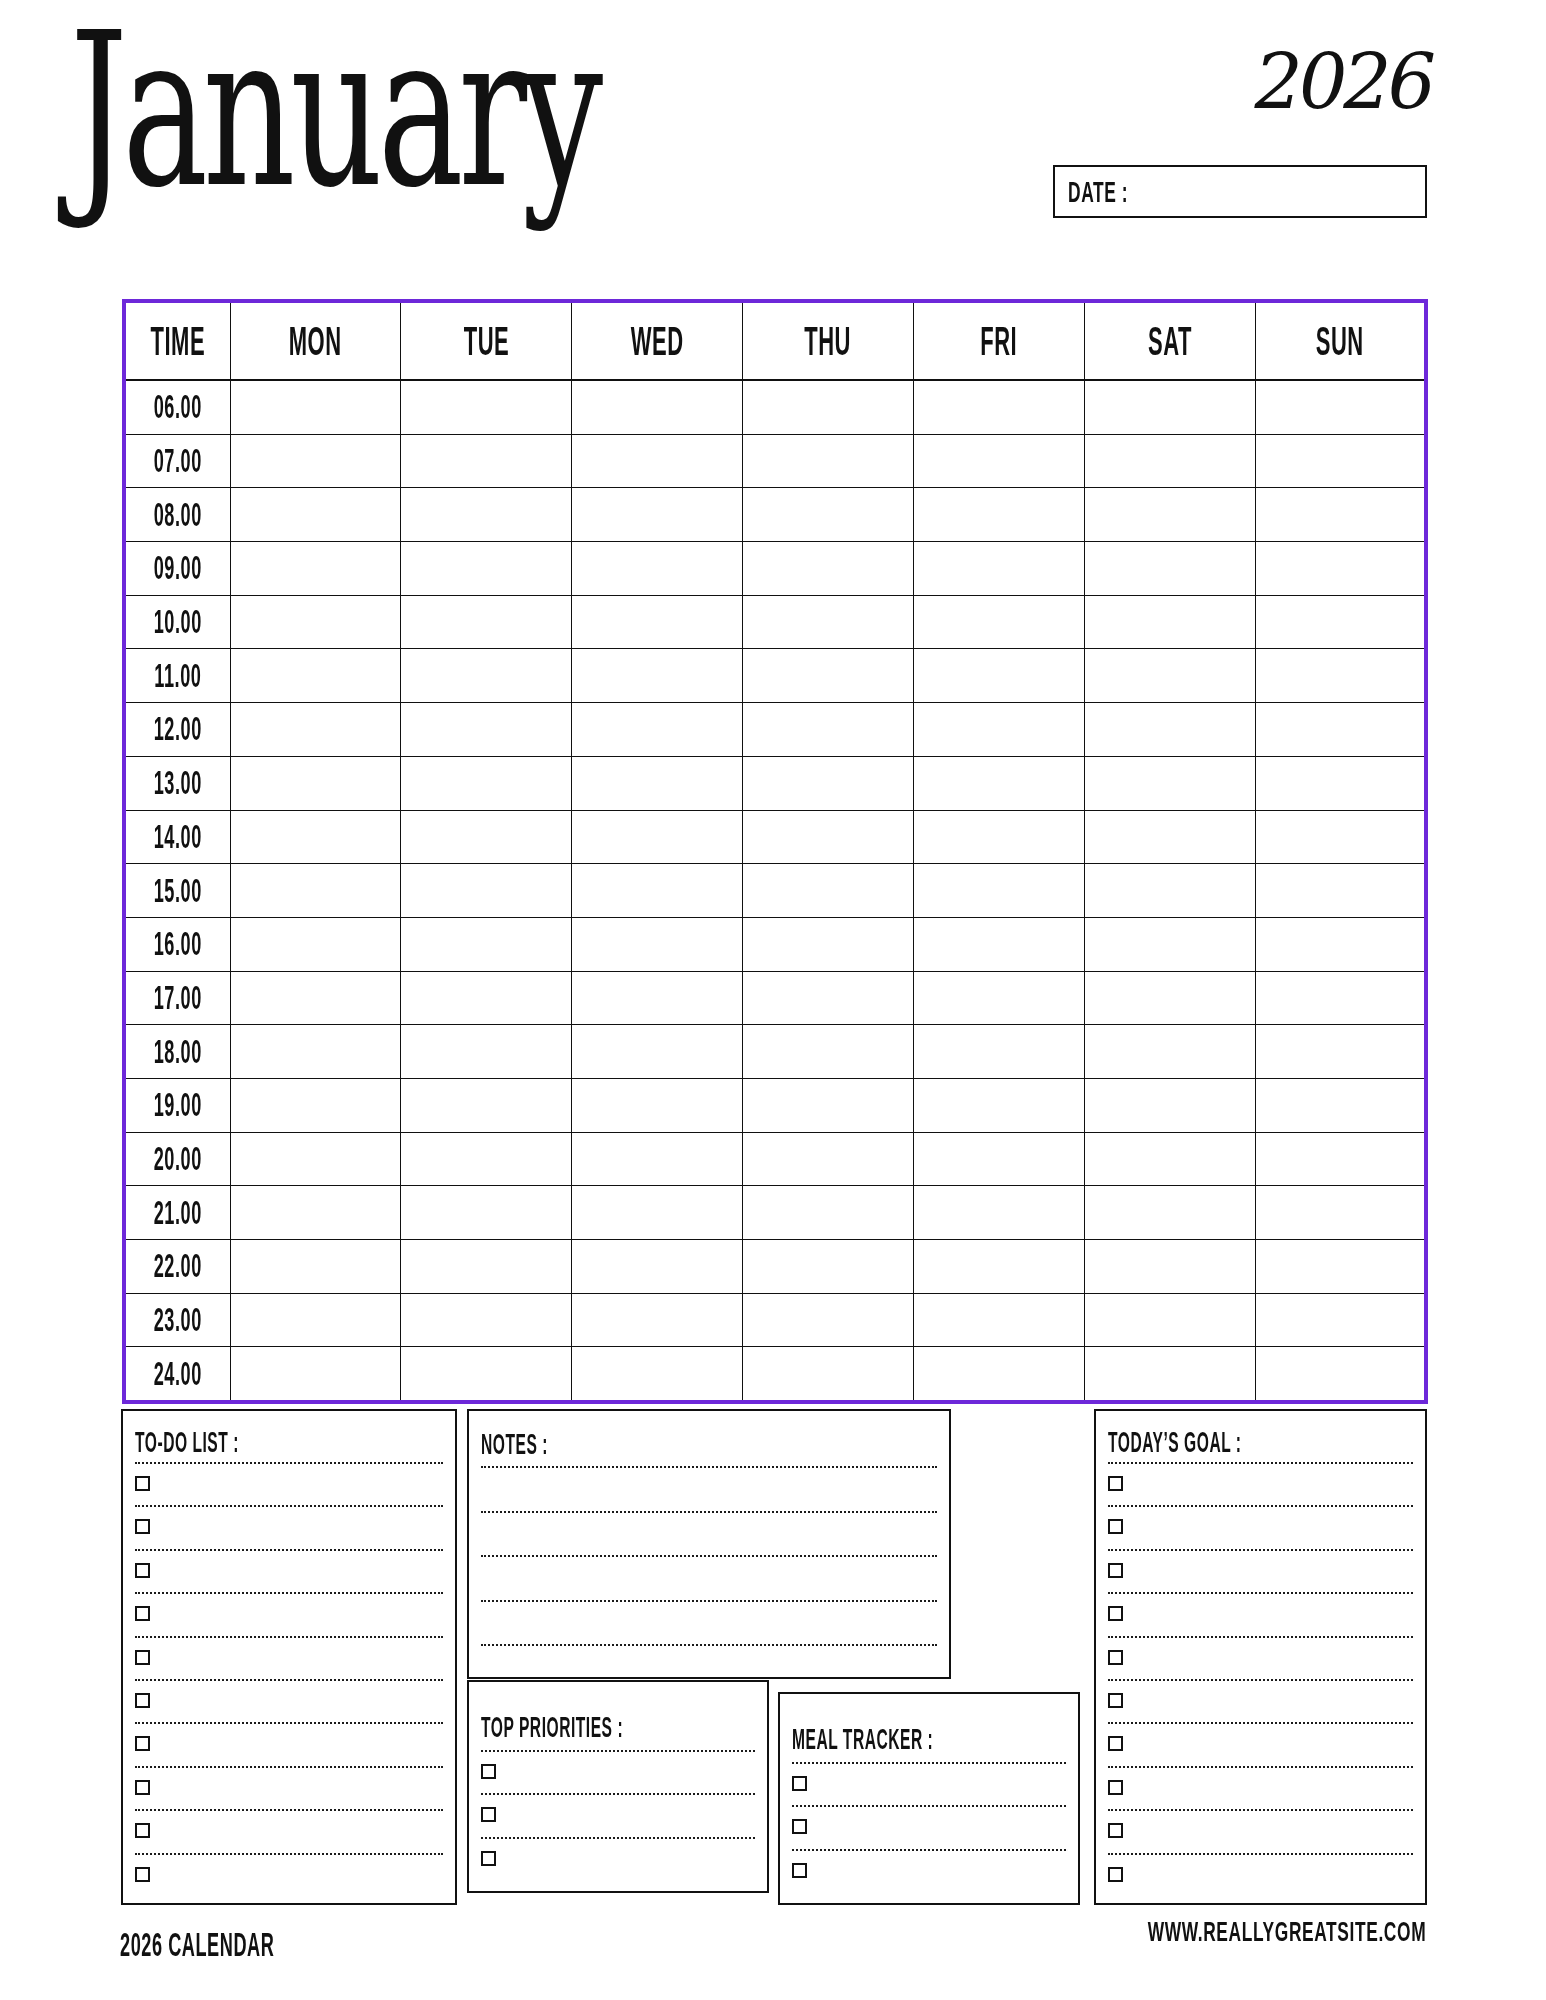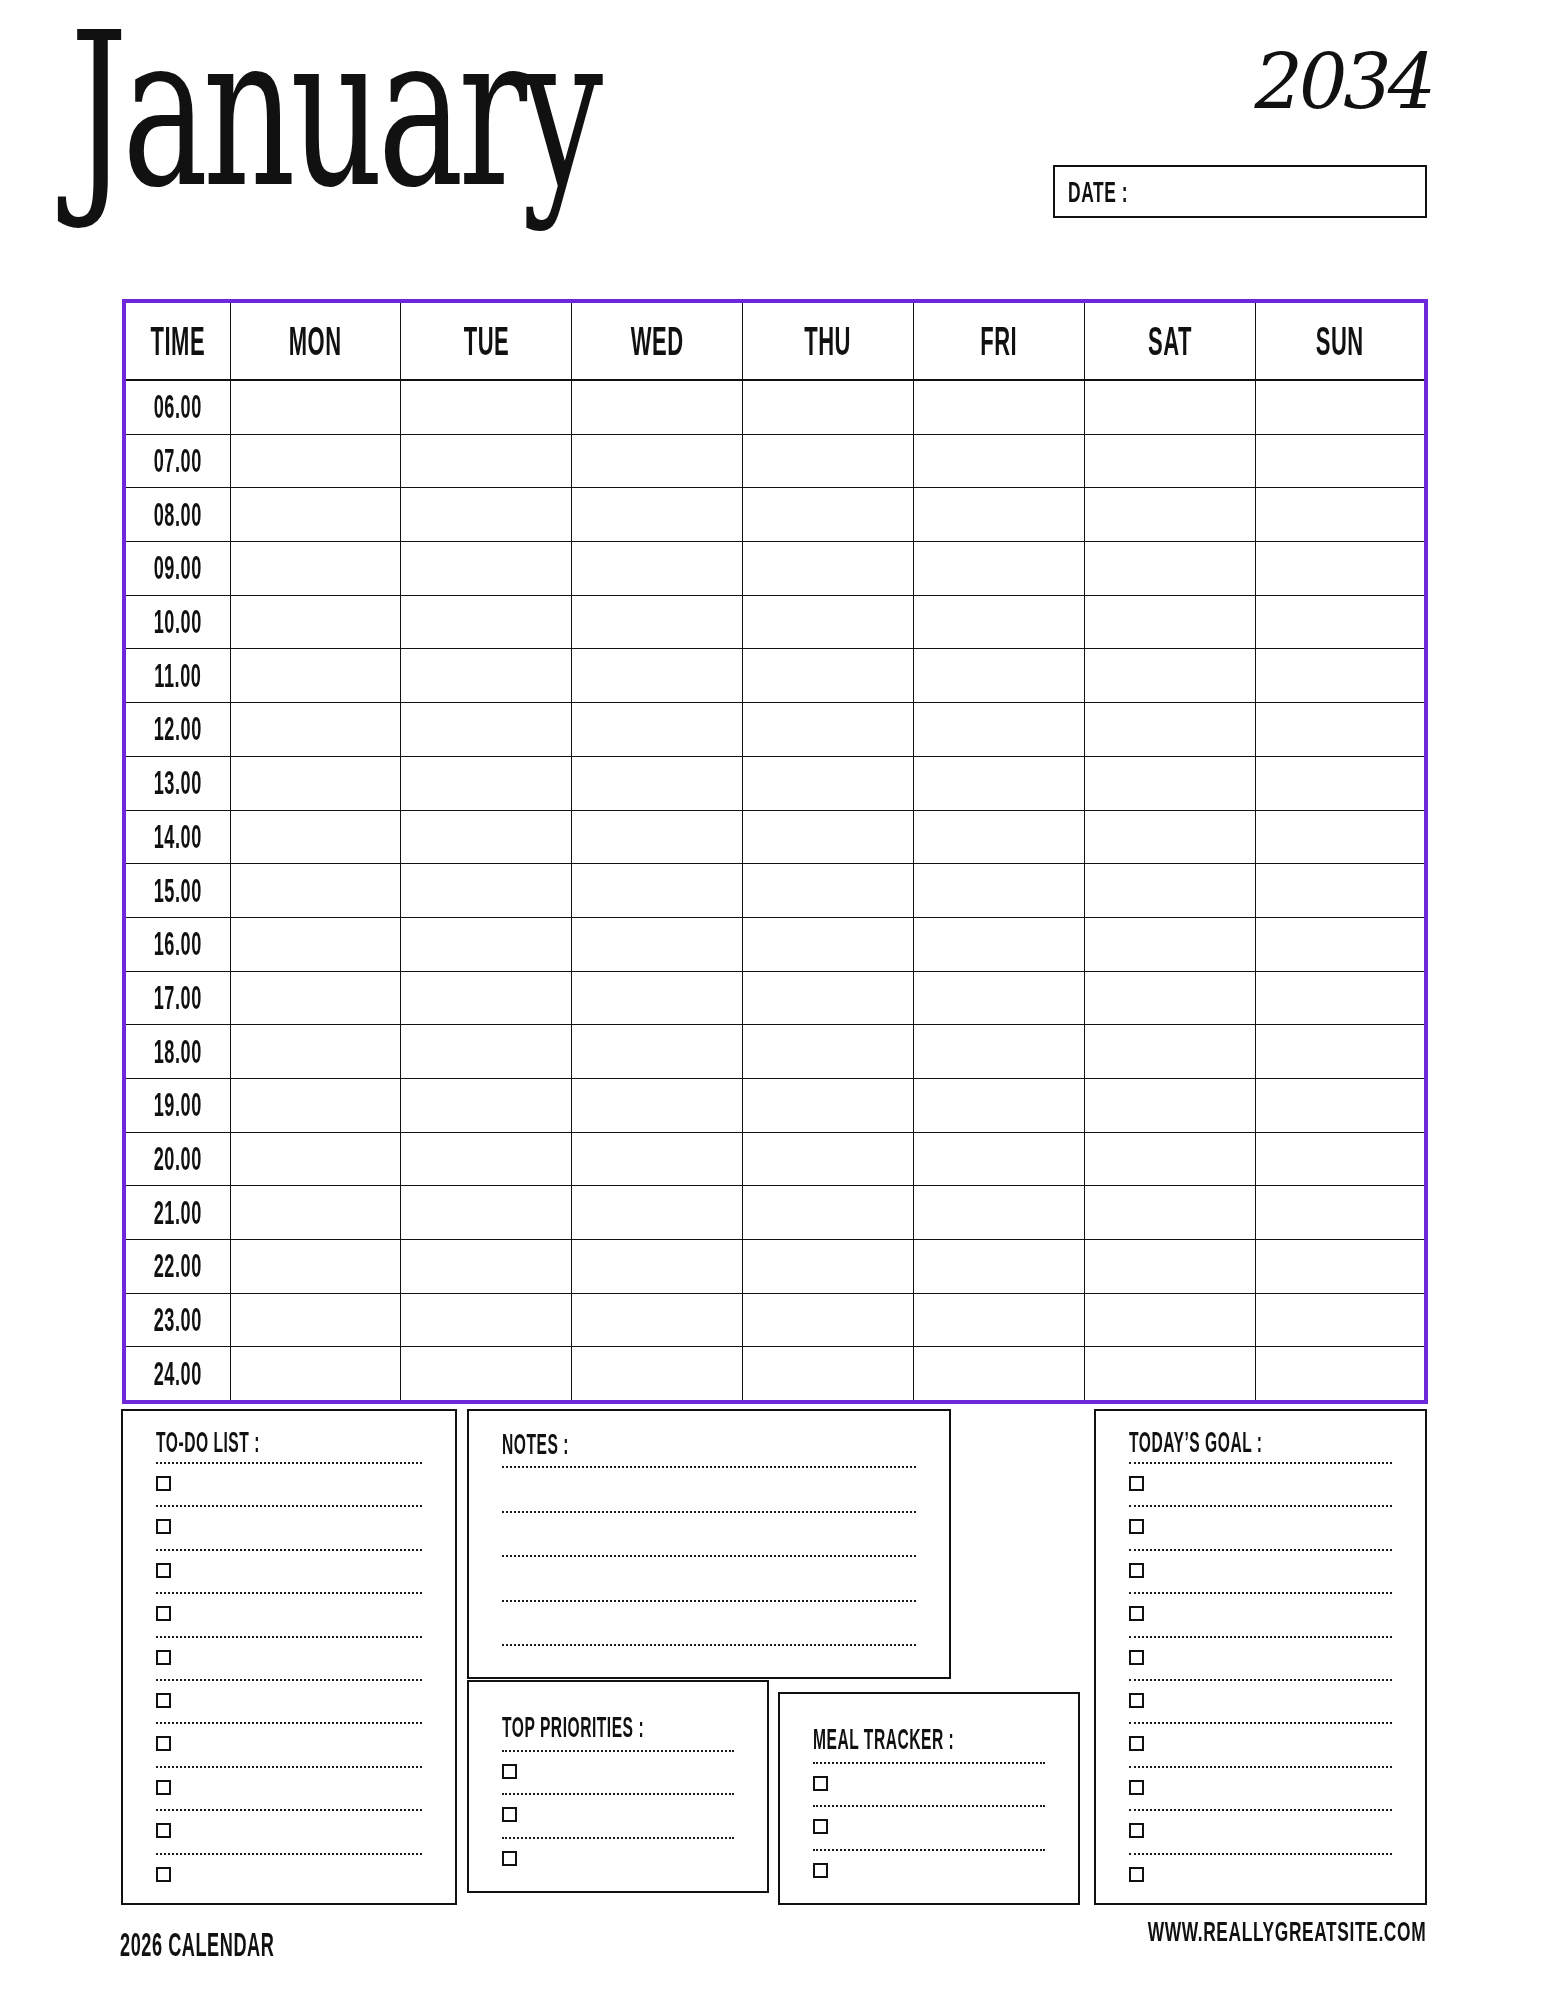--- a/index.html
+++ b/index.html
@@ -44,21 +44,21 @@
   }
   table.schedule th,table.schedule td{
     border:1.5px solid #111;padding:0;text-align:center;vertical-align:middle;
   }
   table.schedule th{height:76px;border-bottom:2.5px solid #111;}
   table.schedule td{height:52.7px;}
 
   
   .box{
     position:absolute;border:2.5px solid #111;box-sizing:border-box;
-    padding:0 33px;background:#fff;
+    padding:0 12px;background:#fff;
   }
   #todo-box      {left:121px;top:1409px;width:336px;height:496px;}
   #notes-box     {left:467px;top:1409px;width:484px;height:270px;}
   #priorities-box{left:467px;top:1680px;width:302px;height:213px;}
   #meal-box      {left:778px;top:1692px;width:302px;height:213px;}
   #goal-box      {left:1094px;top:1409px;width:333px;height:496px;}
 
   .box-label{margin-top:10px;height:41px;display:flex;align-items:center;}
   .box-label.tall{height:45px;}
   .box-label.low{margin-top:22px;height:46px;}
@@ -70,21 +70,21 @@
   
   .footer-left {position:absolute;left:120px;top:1926px;}
   .footer-right{position:absolute;right:120px;top:1916px;}
 </style>
 </head>
 <body>
 
 <div id="page">
 
   <h1 class="month-title">January</h1>
-  <div class="year-text">2034</div>
+  <div class="year-text">2026</div>
 
   <div class="date-box">
     <span class="cnd date-txt">DATE :</span>
     <span class="date-input"></span>
   </div>
 
   <table class="schedule">
     <colgroup>
       <col style="width:106px">
       <col>

